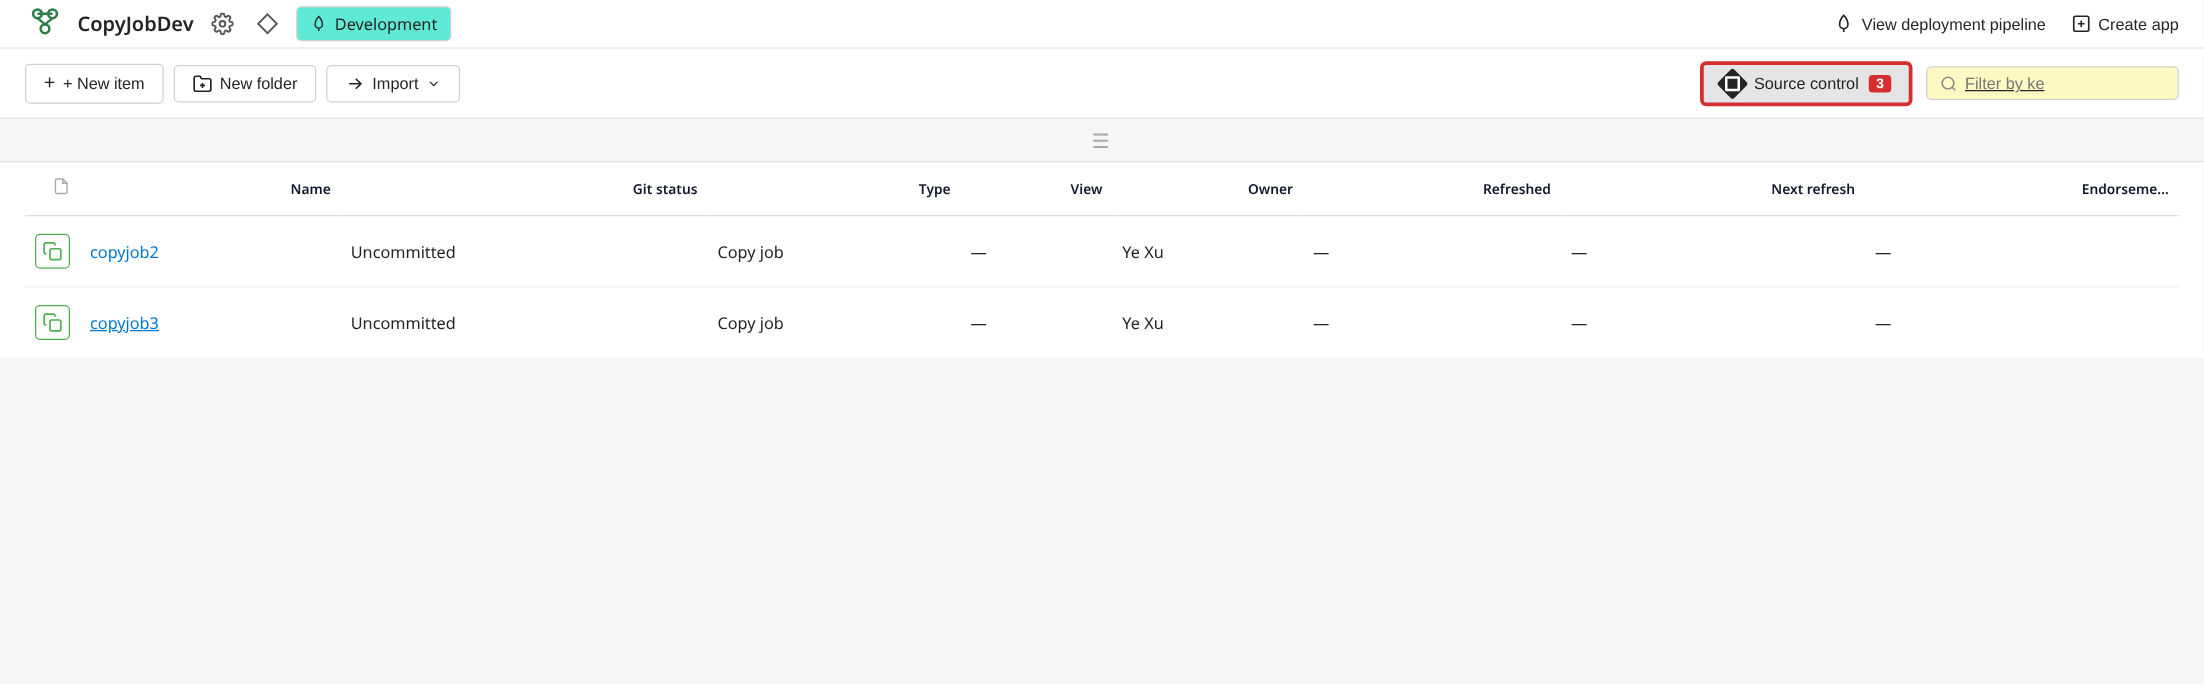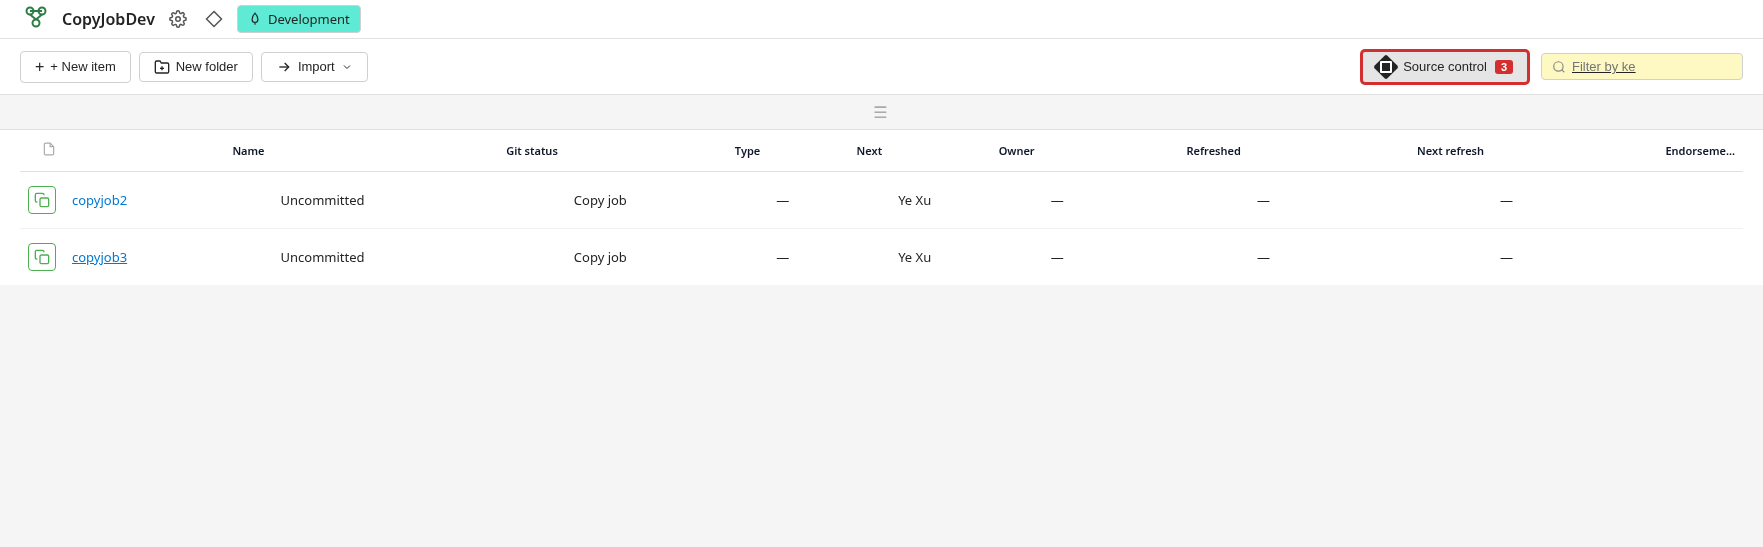--- a/index.html
+++ b/index.html
@@ -138,20 +138,36 @@
 
     <div class="env-badge">
       <svg width="14" height="14" viewBox="0 0 24 24" fill="none" stroke="currentColor" stroke-width="2">
         <path d="M12 2C12 2 7 7 7 13a5 5 0 0 0 10 0C17 7 12 2 12 2z"></path>
           <line x1="12" y1="18" x2="12" y2="22"></line>
       </svg>
       <span>Development</span>
     </div>
   </div>
 
+  <div class="top-bar-right">
+    <button class="top-action">
+      <svg width="16" height="16" viewBox="0 0 24 24" fill="none" stroke="currentColor" stroke-width="2">
+        <path d="M12 2C12 2 7 7 7 13a5 5 0 0 0 10 0C17 7 12 2 12 2z"></path>
+          <line x1="12" y1="18" x2="12" y2="22"></line>
+      </svg>
+      <span>View deployment pipeline</span>
+    </button>
+    <button class="top-action">
+      <svg width="16" height="16" viewBox="0 0 24 24" fill="none" stroke="currentColor" stroke-width="2">
+        <rect x="3" y="3" width="18" height="18" rx="2"></rect>
+          <path d="M8 12h8M12 8v8"></path>
+      </svg>
+      <span>Create app</span>
+    </button>
+  </div>
 </div>
 
 <div class="toolbar">
   <div class="toolbar-left">
     <button class="toolbar-btn">
       <span style="font-size:16px;font-weight:300;">+</span>
       <span style="font-weight:500;">+ New item</span>
     </button>
 
     <button class="toolbar-btn">
@@ -202,21 +218,21 @@
       <tr>
         <th>
           <svg width="14" height="14" viewBox="0 0 24 24" fill="none" stroke="#aaa" stroke-width="2">
             <path d="M14 2H6a2 2 0 0 0-2 2v16a2 2 0 0 0 2 2h12a2 2 0 0 0 2-2V8z"></path>
               <polyline points="14 2 14 8 20 8"></polyline>
           </svg>
         </th>
         <th>Name</th>
         <th>Git status</th>
         <th>Type</th>
-        <th>Next</th>
+        <th>View</th>
         <th>Owner</th>
         <th>Refreshed</th>
         <th>Next refresh</th>
         <th>Endorseme...</th>
       </tr>
     </thead>
     <tbody id="table-body">
         <tr>
     <td>
       <div class="item-icon">

